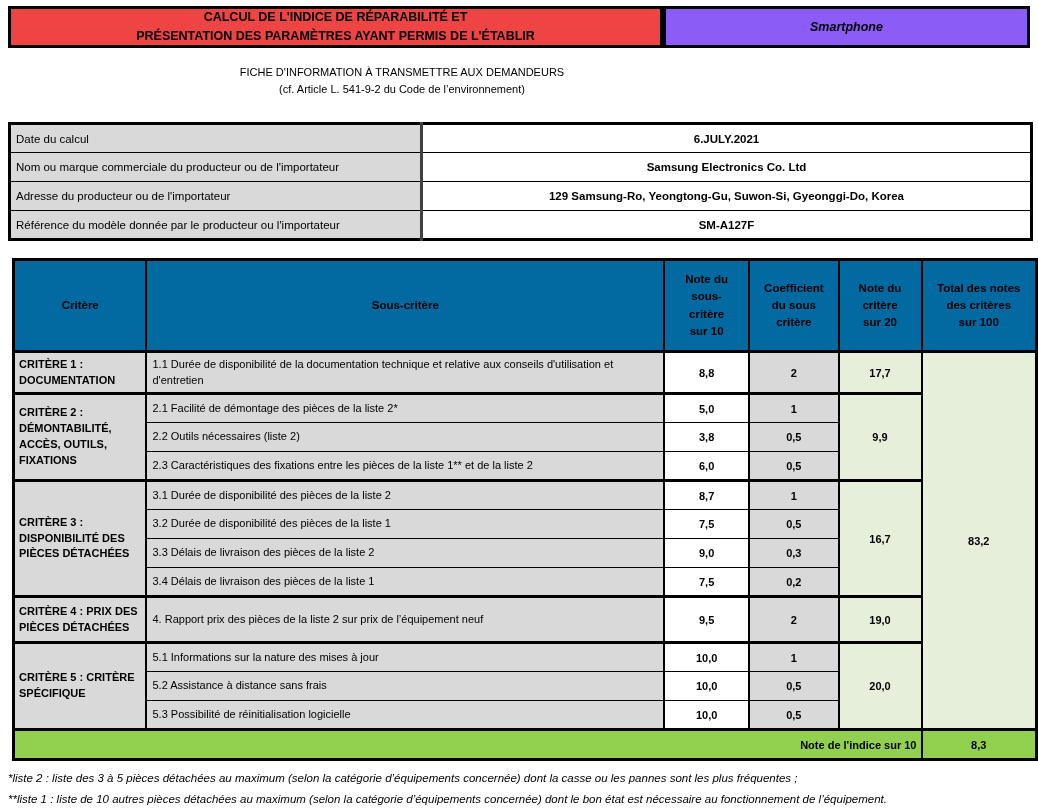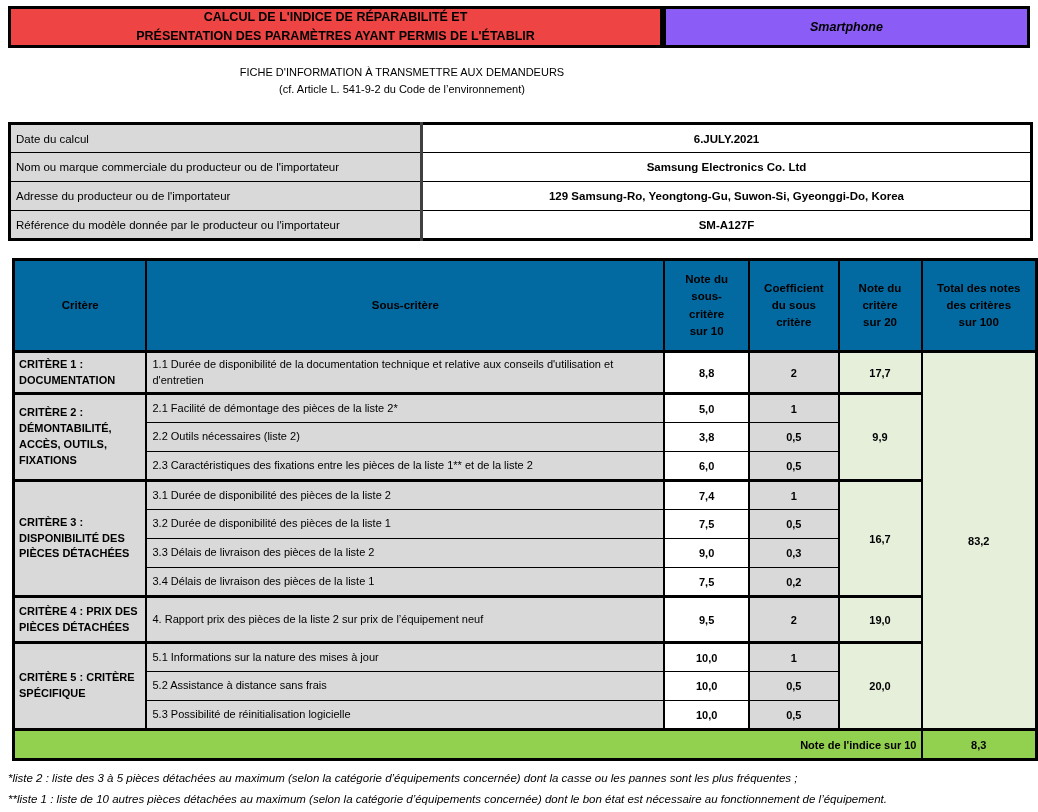--- a/index.html
+++ b/index.html
@@ -151,21 +151,21 @@
         <td class="c-coeff">0,5</td>
       </tr>
       <tr>
         <td class="c-sub">2.3 Caractéristiques des fixations entre les pièces de la liste 1** et de la liste 2</td>
         <td class="c-note">6,0</td>
         <td class="c-coeff">0,5</td>
       </tr>
       <tr class="group-start">
         <td class="c-crit" rowspan="4">CRITÈRE 3 : DISPONIBILITÉ DES PIÈCES DÉTACHÉES</td>
         <td class="c-sub">3.1 Durée de disponibilité des pièces de la liste 2</td>
-        <td class="c-note">7,4</td>
+        <td class="c-note">8,7</td>
         <td class="c-coeff">1</td>
         <td class="c-n20" rowspan="4">16,7</td>
       </tr>
       <tr>
         <td class="c-sub">3.2 Durée de disponibilité des pièces de la liste 1</td>
         <td class="c-note">7,5</td>
         <td class="c-coeff">0,5</td>
       </tr>
       <tr>
         <td class="c-sub">3.3 Délais de livraison des pièces de la liste 2</td>

